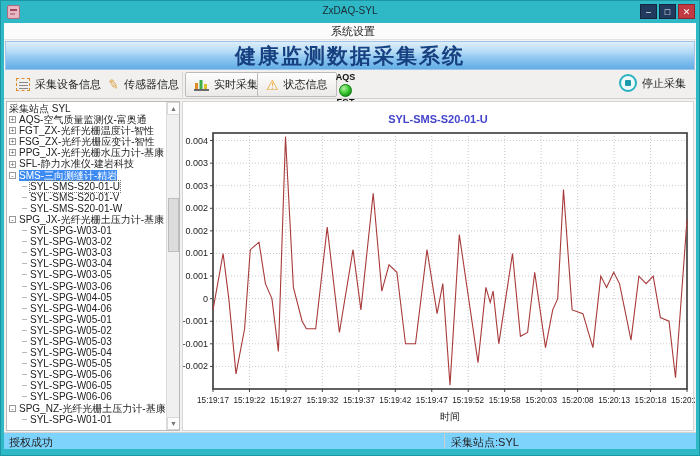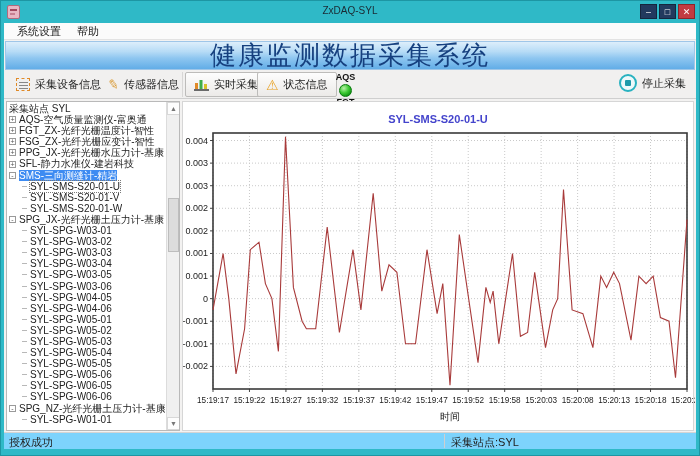--- a/index.html
+++ b/index.html
@@ -12,25 +12,25 @@
   .app-icon:before { content:""; position:absolute; left:2px; top:3px; right:2px; height:2px; background:#a2485f; }
   .app-icon:after { content:""; position:absolute; left:2px; top:7px; right:4px; height:2px; background:#c77f92; }
   .title-text { position:absolute; left:0; right:0; top:4px; text-align:center; font-size:10px; color:#1b2a33; }
   .winbtns { position:absolute; right:4px; top:3px; display:flex; gap:2px; }
   .winbtn { width:17px; height:15px; font-size:9px; line-height:14px; text-align:center; color:#fff; background:#223a5e; border:1px solid #16263e; }
   .winbtn.close { background:#c23b42; border-color:#8e242a; }
 
   
   .frame { position:absolute; left:3px; right:3px; top:22px; bottom:6px; background:#f3f2f1; }
 
-  .menubar { position:absolute; left:0; right:0; top:0; height:17px; background:#fbfbfb; border-bottom:1px solid #e3e3e3; display:flex; align-items:center; padding-left:6px; gap:2px; }
+  .menubar { position:absolute; left:0; right:0; top:0; height:17px; background:#fbfbfb; border-bottom:1px solid #e3e3e3; display:flex; align-items:center; padding-left:6px; gap:2px;flex-direction:column; }
   .menu-item { font-size:11px; color:#222; padding:1px 7px; }
 
   .banner { position:absolute; left:1px; right:1px; top:18px; height:29px; background:linear-gradient(180deg,#ddeefb 0%,#b7dcf6 35%,#8ec6f0 60%,#62ade7 100%); border:1px solid #9fc6e8; display:flex; align-items:center; justify-content:center; }
-  .banner-title { font-size:26px; font-weight:normal; color:#16407f; letter-spacing:2px; }
+  .banner-title { font-size:21px; font-weight:bold; color:#16407f; letter-spacing:2px; }
 
   
   .toolbar { position:absolute; left:0; right:0; top:47px; height:29px; background:#f1f0ef; border-bottom:1px solid #cfcfcf; }
   .tb-btn { position:absolute; top:2px; height:25px; display:flex; align-items:center; gap:5px; padding:0 8px; font-size:11px; color:#222; }
   .tb-btn.raised { background:linear-gradient(#fdfdfd,#eceae8); border:1px solid #bdbcba; border-radius:2px; }
   .icon-list { width:14px; height:13px; border:1px dashed #e08a28; position:relative; }
   .icon-list:before { content:""; position:absolute; left:2px; top:3px; width:9px; height:1px; background:#888; box-shadow:0 3px 0 #888, 0 6px 0 #888; }
   .icon-pen { color:#d8962c; font-size:13px; transform:rotate(10deg); }
   .icon-warn { color:#e8a020; font-size:14px; line-height:14px; }
   .sep { position:absolute; top:2px; height:25px; width:1px; background:#d8d7d6; }

